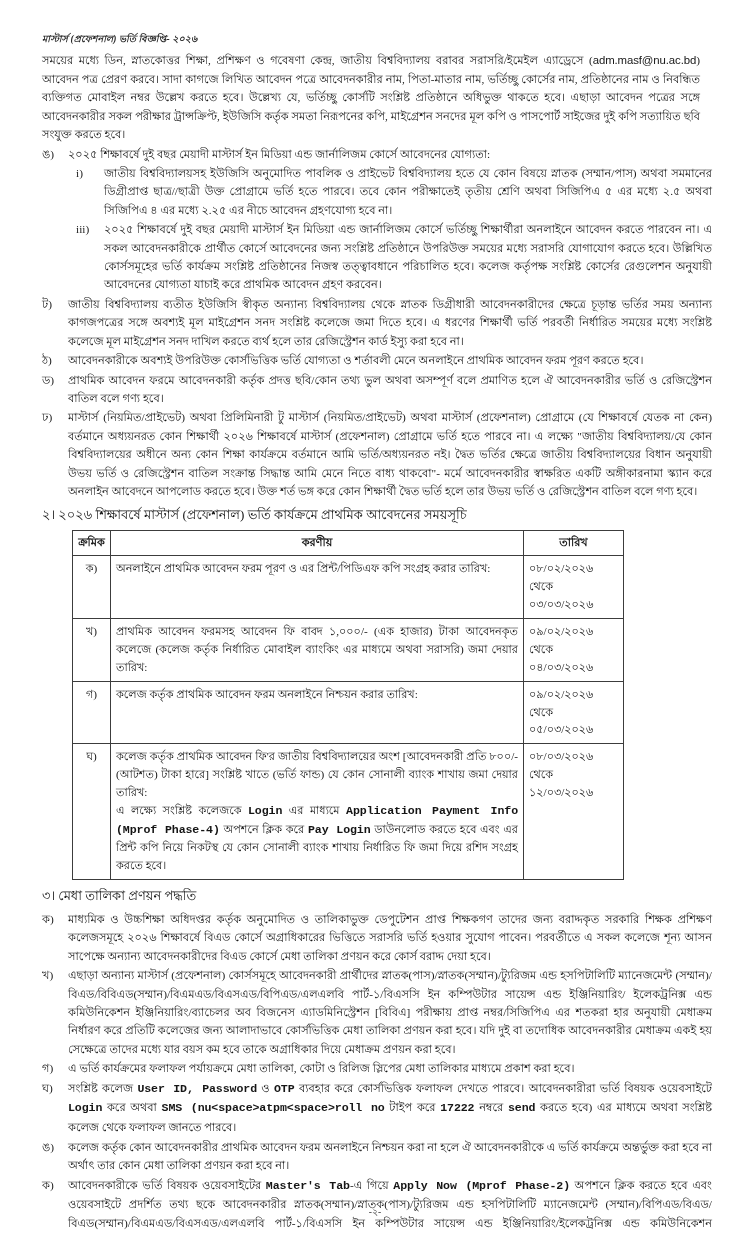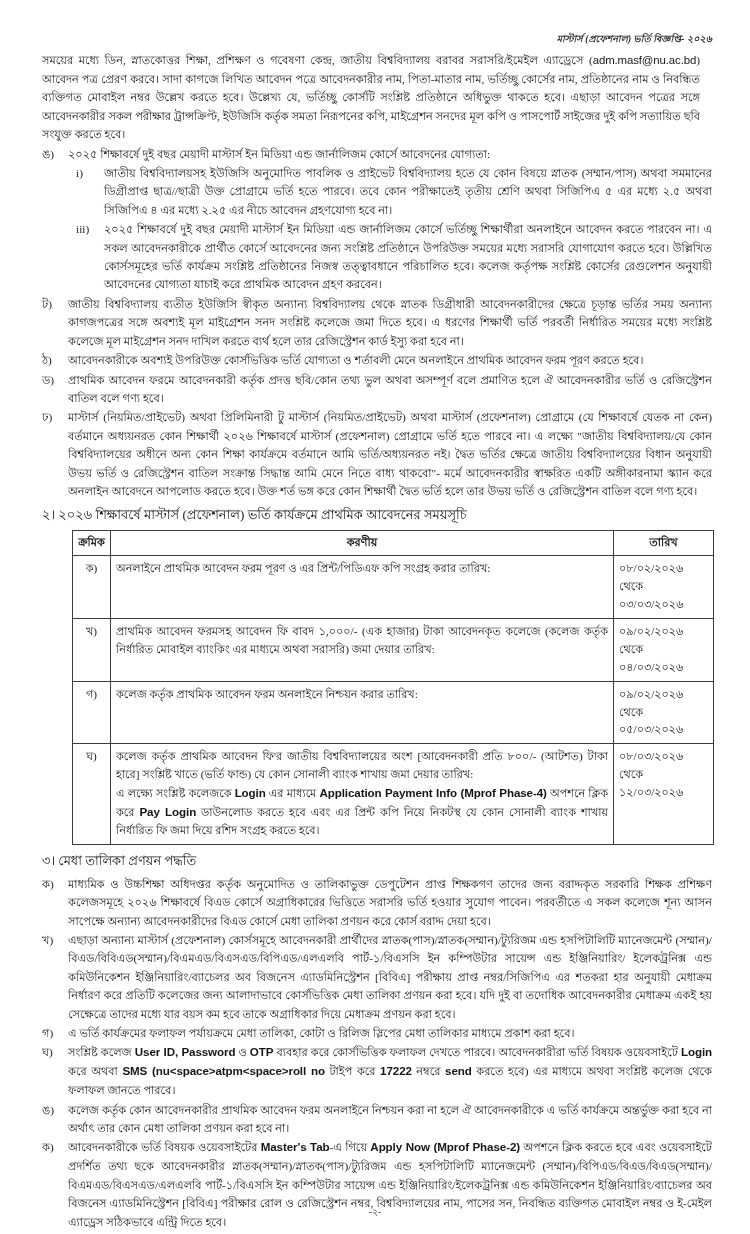--- a/index.html
+++ b/index.html
@@ -22,21 +22,21 @@
   .page-inner {
     position: absolute;
     left: 42px;
     right: 38px;
     top: 34px;
     bottom: 40px;
   }
 
   
   .doc-header {
-    text-align: right;
+    text-align: left;
     font-size: 9.5px;
     font-weight: 700;
     letter-spacing: .1px;
     color: #2a2a2a;
     margin: 0 0 7px 0;
     line-height: 1.1;
     font-style: italic;
   }
 
   
@@ -85,31 +85,31 @@
     color: #131313;
   }
 
   
   .en {
     font-family: "Liberation Sans", "DejaVu Sans", sans-serif;
     font-size: 11.4px;
     letter-spacing: -0.1px;
   }
   .en-b {
-    font-family: Liberation Sans, sans-serif;
+    font-family: Liberation Mono, monospace;
     font-size: 11.6px;
     font-weight: 700;
     letter-spacing: -0.1px;
   }
 
   
   .sched-wrap { margin: 4px 0 6px 30px; }
   table.sched {
     border-collapse: collapse;
-    width: 642px;
+    width: 552px;
     table-layout: fixed;
     font-size: 11.2px;
     color: #141414;
   }
   table.sched th,
   table.sched td {
     border: 1px solid #3c3c3c;
     padding: 4px 5px;
     vertical-align: top;
     line-height: 1.6;

